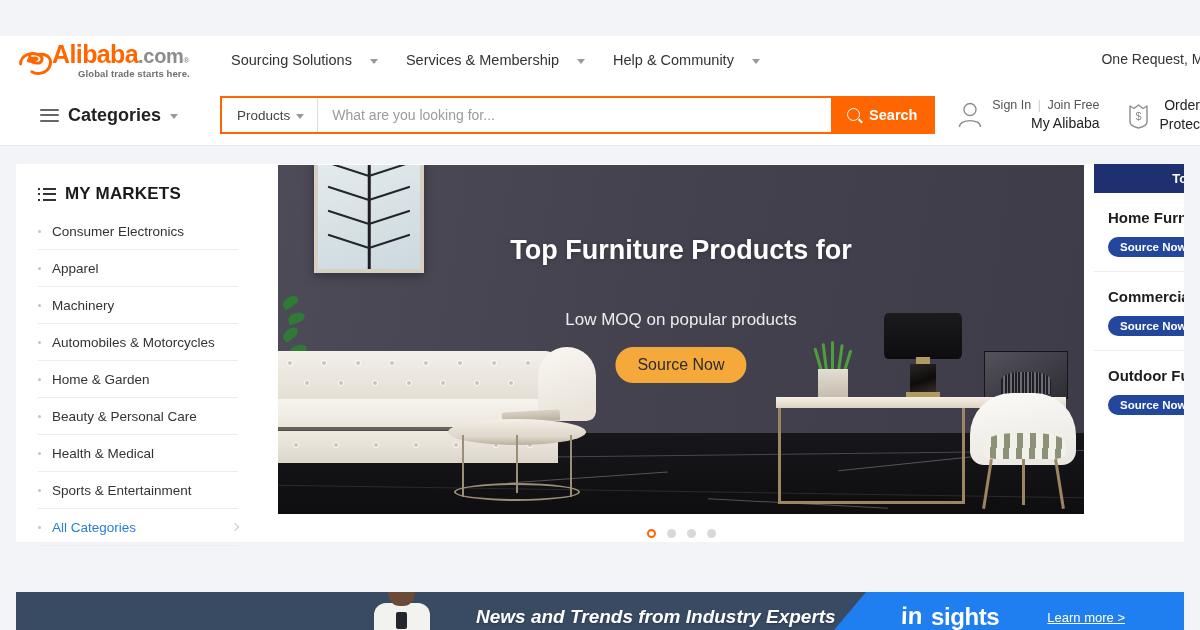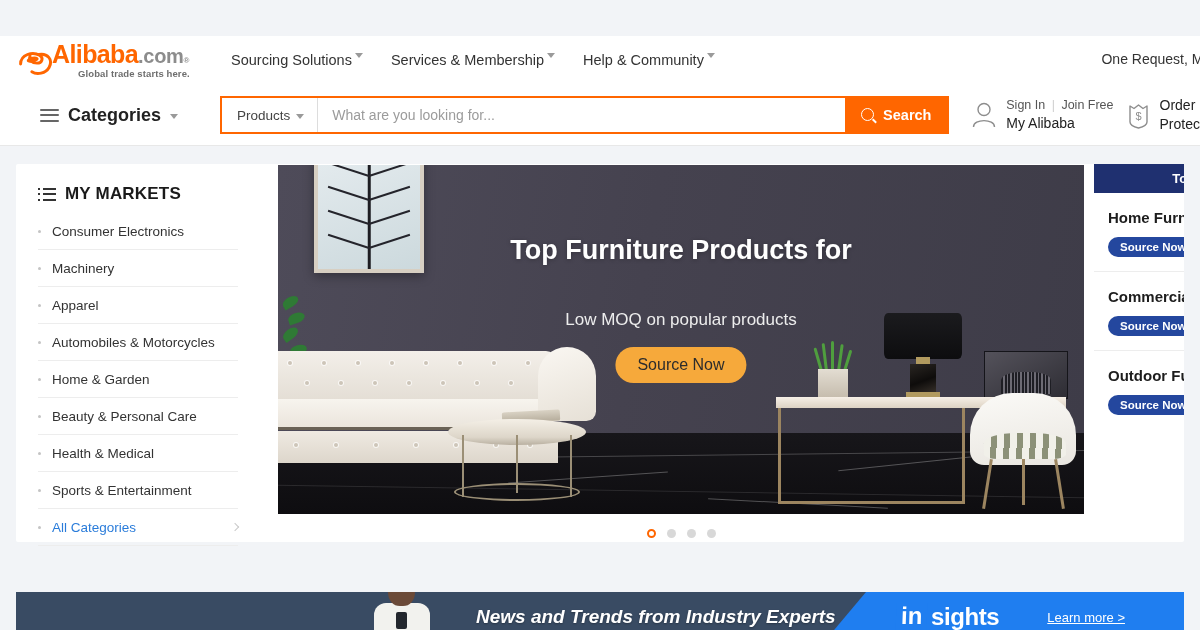--- a/index.html
+++ b/index.html
@@ -36,21 +36,21 @@
   }
   .logo-ali { color: #f60; }
   .logo-com { color: #8c8c8c; font-weight: bold; font-size: 20px; letter-spacing: -0.3px; }
   .logo-reg { color: #8c8c8c; font-size: 8px; vertical-align: super; }
   .logo-tag {
     font-size: 9.5px; font-weight: bold; color: #6e6e6e;
     letter-spacing: 0.1px; margin-top: 1px; margin-left: 26px;
   }
   .nav-main { display: flex; align-items: center; gap: 28px; margin-left: 38px; }
   .nav-item {
-    font-size: 14.5px; color: #333; display: flex; align-items: flex-start; gap: 3px;
+    font-size: 14.5px; color: #333; display: flex; align-items: center; gap: 18px;
     cursor: pointer; white-space: nowrap;
   }
   .caret {
     width: 0; height: 0; border-left: 4.5px solid transparent;
     border-right: 4.5px solid transparent; border-top: 5px solid #9a9a9a;
     display: inline-block; position: relative; top: 1px;
   }
   .header-promo {
     position: absolute; right: -40px; top: 15px;
     font-size: 14px; color: #333; white-space: nowrap;
@@ -97,21 +97,21 @@
   .mag::before {
     content: ""; position: absolute; width: 11px; height: 11px;
     border: 1.8px solid #fff; border-radius: 50%; top: 0; left: 0;
   }
   .mag::after {
     content: ""; position: absolute; width: 5px; height: 1.8px;
     background: #fff; transform: rotate(45deg); bottom: 1px; right: -1px;
   }
 
   .account-zone {
-    display: flex; align-items: center; gap: 12px; margin-left: 22px;
+    display: flex; align-items: center; gap: 26px; margin-left: 22px; text-align: right;
   }
   .acct { display: flex; align-items: center; gap: 9px; cursor: pointer; }
   .acct-text { line-height: 1.35; }
   .acct-line1 { font-size: 12.5px; color: #555; white-space: nowrap; }
   .acct-line1 .sep { color: #cfcfcf; margin: 0 3px; }
   .acct-line2 { font-size: 14px; color: #222; white-space: nowrap; }
   .person-icon { width: 26px; height: 27px; flex: 0 0 26px; }
   .shield-icon { width: 25px; height: 27px; flex: 0 0 25px; }
 
   
@@ -504,27 +504,27 @@
       <ul class="cat-list">
         <li class="cat-item">
           <span class="cat-left">
               <span class="dot"></span>
           <span class="cat-label">Consumer Electronics</span>
             </span>
         </li>
         <li class="cat-item">
           <span class="cat-left">
               <span class="dot"></span>
+          <span class="cat-label">Apparel</span>
+            </span>
+        </li>
+        <li class="cat-item">
+          <span class="cat-left">
+              <span class="dot"></span>
           <span class="cat-label">Machinery</span>
-            </span>
-        </li>
-        <li class="cat-item">
-          <span class="cat-left">
-              <span class="dot"></span>
-          <span class="cat-label">Apparel</span>
             </span>
         </li>
         <li class="cat-item">
           <span class="cat-left">
               <span class="dot"></span>
           <span class="cat-label">Automobiles &amp; Motorcycles</span>
             </span>
         </li>
         <li class="cat-item">
           <span class="cat-left">

